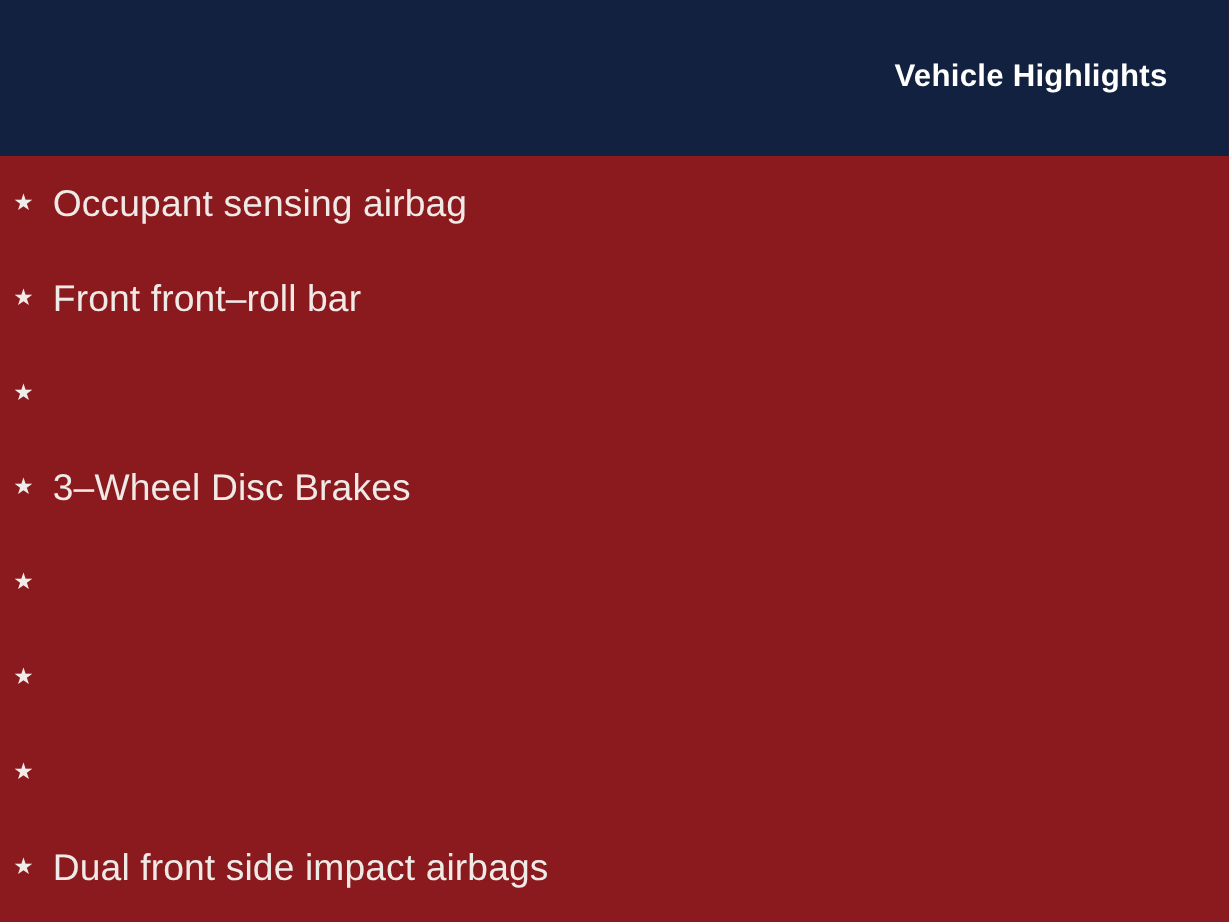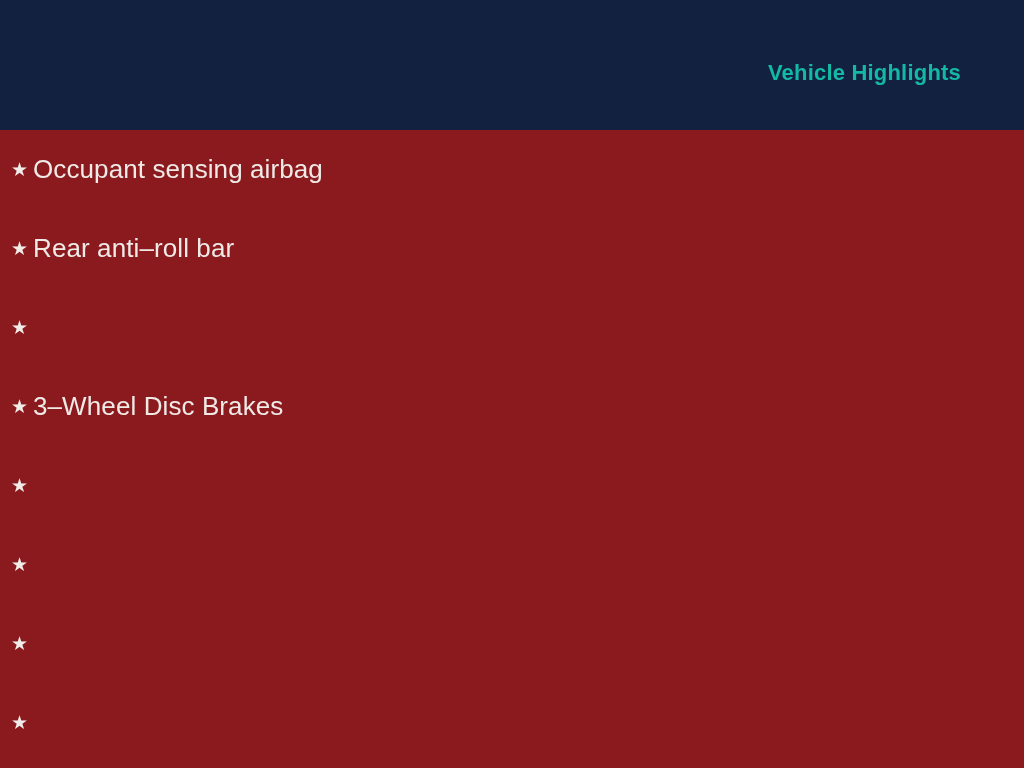--- a/index.html
+++ b/index.html
@@ -26,24 +26,24 @@
     left: 0;
     width: 1024px;
     height: 130px;
     background: #11213f;
     box-sizing: border-box;
   }
   .header-title {
     position: absolute;
     right: 51px;
     top: 48px;
-    margin: 12px;
-    font-size: 22px;
+    margin: 0;
+    font-size: 26px;
     font-weight: bold;
-    color: #14b8a6;
+    color: #ffffff;
     letter-spacing: 0.2px;
     white-space: nowrap;
     text-align: right;
   }
   .body-area {
     position: absolute;
     top: 130px;
     left: 0;
     width: 1024px;
     height: 638px;
@@ -70,21 +70,22 @@
     display: inline-block;
     width: 22px;
     font-size: 19px;
     line-height: 1;
     color: #f2ece9;
     flex: 0 0 auto;
     text-align: left;
   }
   .bullet-text {
     display: inline-block;
-    font-size: 26px;
+    margin-left: 11px;
+    font-size: 31px;
     line-height: 1;
     color: #f0eae7;
     font-weight: normal;
     letter-spacing: 0.1px;
   }
 </style>
 </head>
 <body>
 
 <div class="slide">
@@ -96,21 +97,21 @@
   <div class="body-area">
     <ul class="bullet-list">
 
       <li class="bullet-item" style="top: 19px;">
         <span class="bullet-star">★</span>
         <span class="bullet-text">Occupant sensing airbag</span>
       </li>
 
       <li class="bullet-item" style="top: 98px;">
         <span class="bullet-star">★</span>
-        <span class="bullet-text">Rear anti–roll bar</span>
+        <span class="bullet-text">Front front–roll bar</span>
       </li>
 
       <li class="bullet-item" style="top: 177px;">
         <span class="bullet-star">★</span>
       </li>
 
       <li class="bullet-item" style="top: 256px;">
         <span class="bullet-star">★</span>
         <span class="bullet-text">3–Wheel Disc Brakes</span>
       </li>
@@ -122,18 +123,19 @@
       <li class="bullet-item" style="top: 414px;">
         <span class="bullet-star">★</span>
       </li>
 
       <li class="bullet-item" style="top: 493px;">
         <span class="bullet-star">★</span>
       </li>
 
       <li class="bullet-item" style="top: 572px;">
         <span class="bullet-star">★</span>
+        <span class="bullet-text">Dual front side impact airbags</span>
       </li>
 
     </ul>
   </div>
 
 </div>
 
 </body></html>

